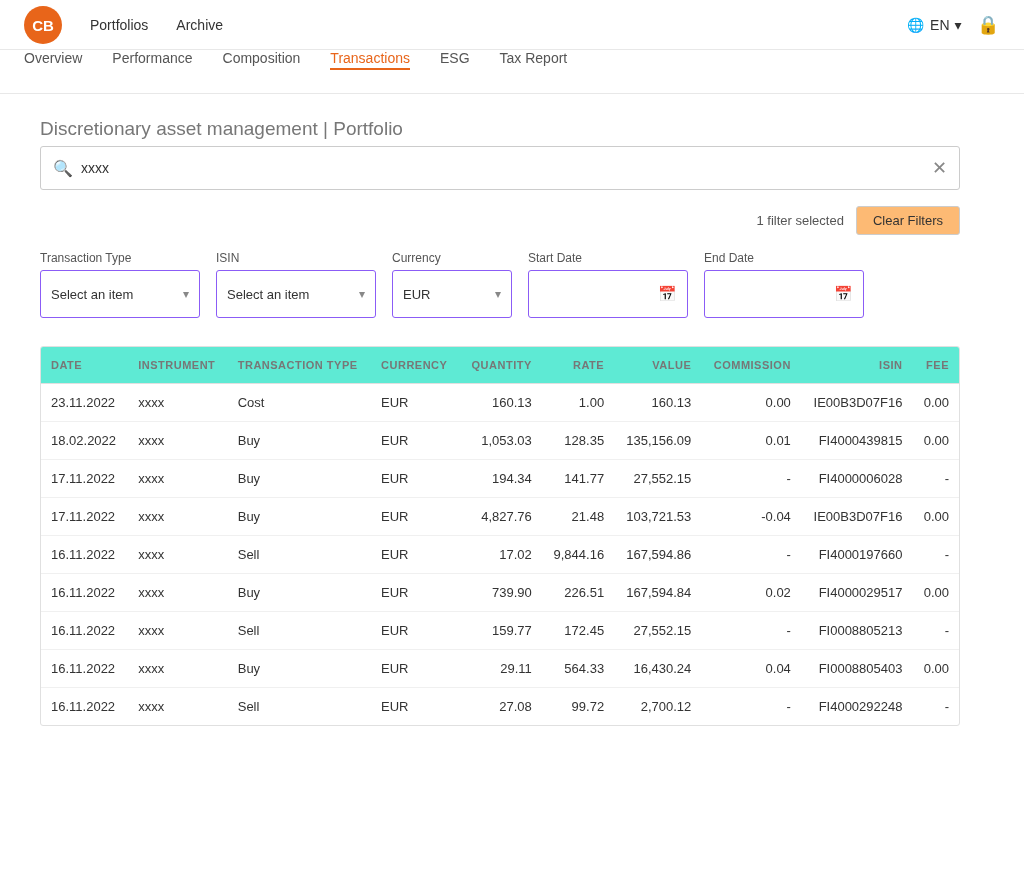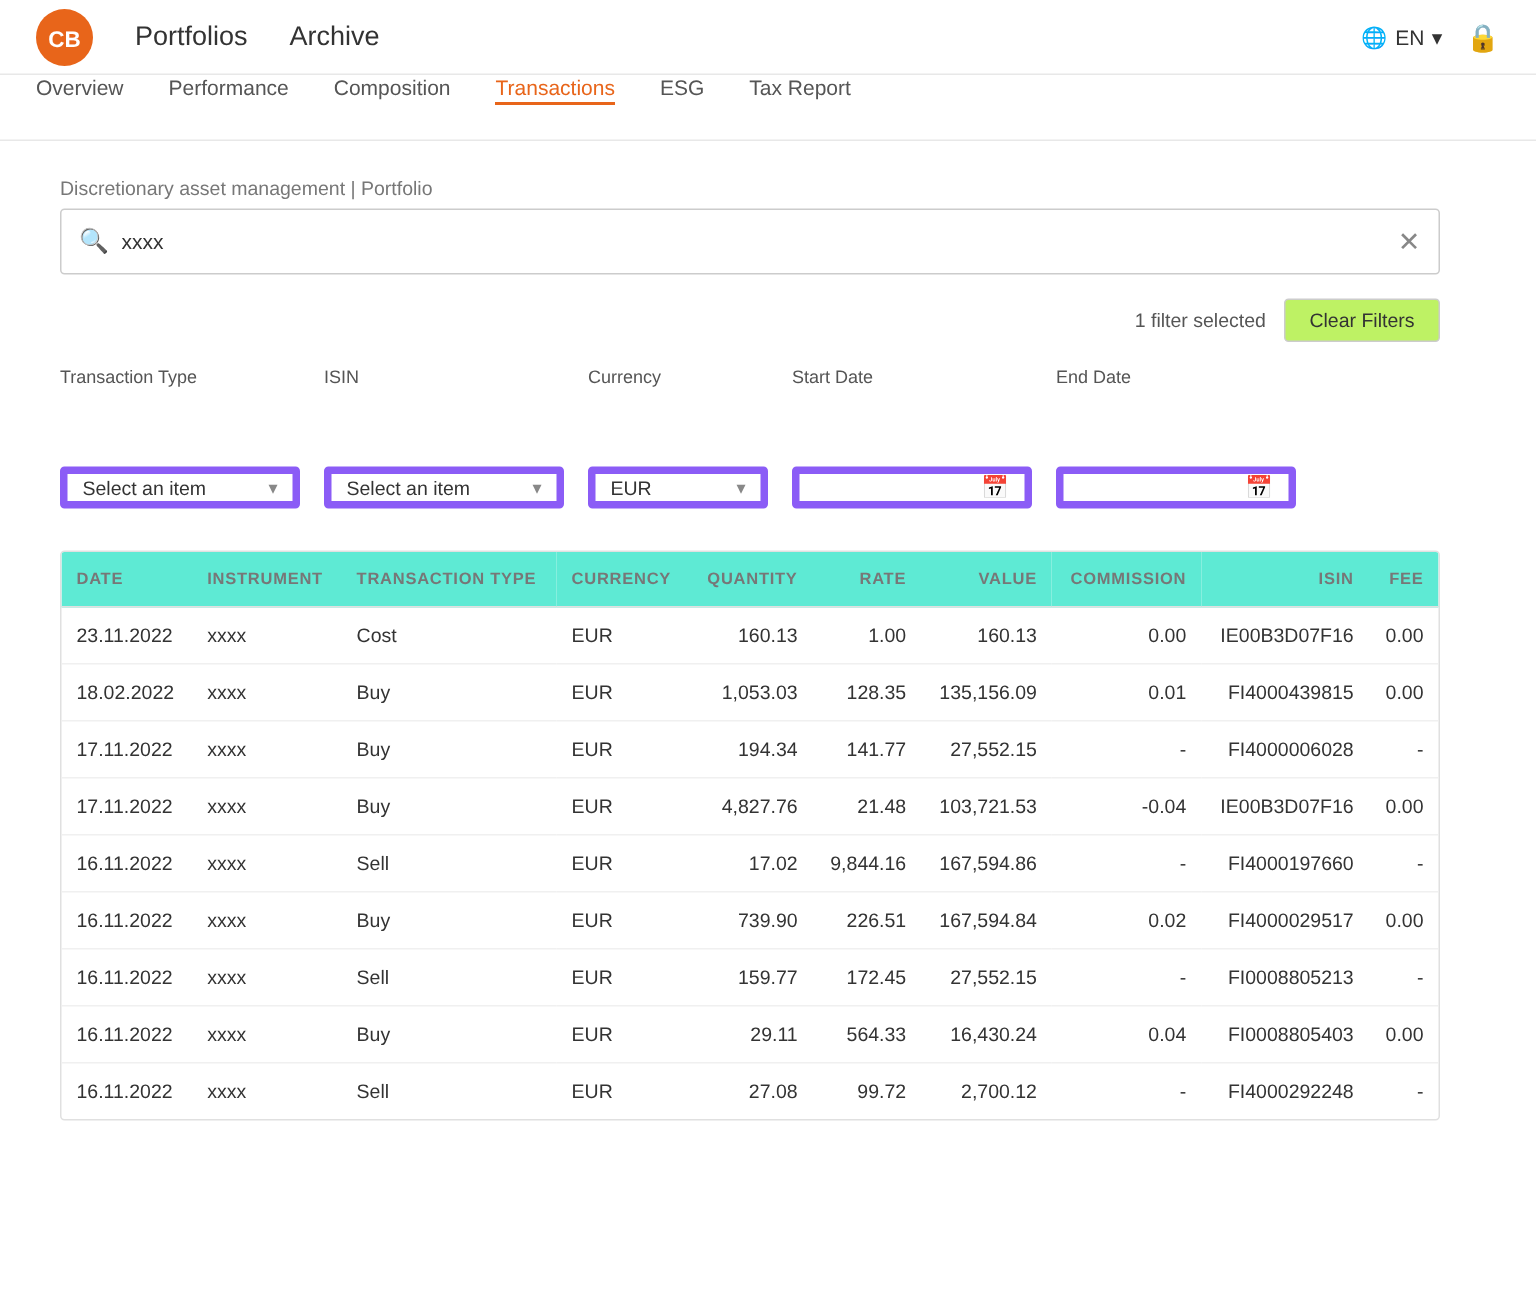--- a/index.html
+++ b/index.html
@@ -18,21 +18,21 @@
       height: 38px;
       margin-right: 28px;
       flex-shrink: 0;
     }
     .top-nav-links {
       display: flex;
       gap: 28px;
       flex: 1;
     }
     .top-nav-link {
-      font-size: 18px;
+      font-size: 14px;
       color: #333;
       text-decoration: none;
       cursor: pointer;
       text-align: right;
     }
     .top-nav-right {
       display: flex;
       align-items: center;
       gap: 16px;
     }
@@ -79,21 +79,21 @@
     .client-label {
       font-size: 11px;
       font-weight: 700;
       letter-spacing: 1px;
       color: #e8651a;
       margin-bottom: 12px;
       text-transform: uppercase;
     }
 
     .breadcrumb {
-      font-size: 13px;
+      font-size: 19px;
       color: #777;
       margin-bottom: 6px;
     }
 
     .page-title {
       font-size: 32px;
       font-weight: 300;
       color: #111;
       margin-bottom: 32px;
       letter-spacing: -0.5px;
@@ -137,21 +137,21 @@
       margin-bottom: 16px;
       max-width: 920px;
     }
     .filter-info {
       font-size: 13px;
       color: #555;
       margin-right: 12px;
     }
     .clear-filters-btn {
       border: 1px solid #ccc;
-      background: #bef264;
+      background: #fdba74;
       color: #333;
       font-size: 13px;
       padding: 6px 16px;
       border-radius: 3px;
       cursor: pointer;
     }
 
     
     .filters-row {
       display: flex;
@@ -167,30 +167,29 @@
       gap: 5px;
     }
     .filter-label {
       font-size: 12px;
       color: #555;
     }
     .filter-select {
       display: flex;
       align-items: center;
       justify-content: space-between;
-      border: 5px solid #8b5cf6;
+      border: 1px solid #8b5cf6;
       border-radius: 3px;
       padding: 0 10px;
-      height: 28px;
+      height: 48px;
       cursor: pointer;
       background: #fff;
       font-size: 13px;
       color: #333;
       min-width: 160px;
-      margin-top: 48px;
     }
     .filter-select.currency { min-width: 120px; }
     .filter-select.date {
       min-width: 160px;
       justify-content: space-between;
     }
     .chevron-icon { font-size: 12px; color: #888; }
     .calendar-icon { font-size: 15px; color: #555; cursor: pointer; }
 
     

